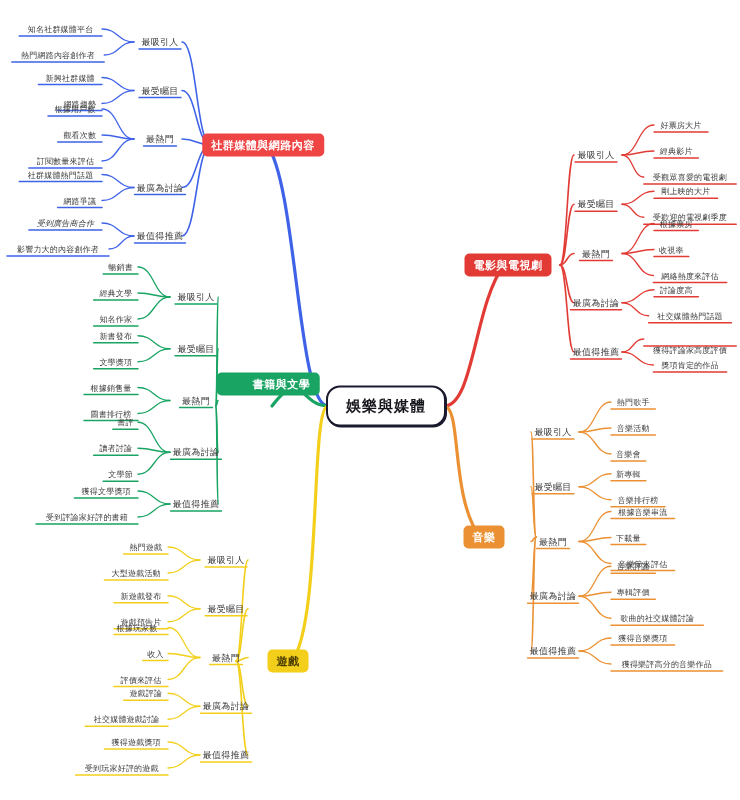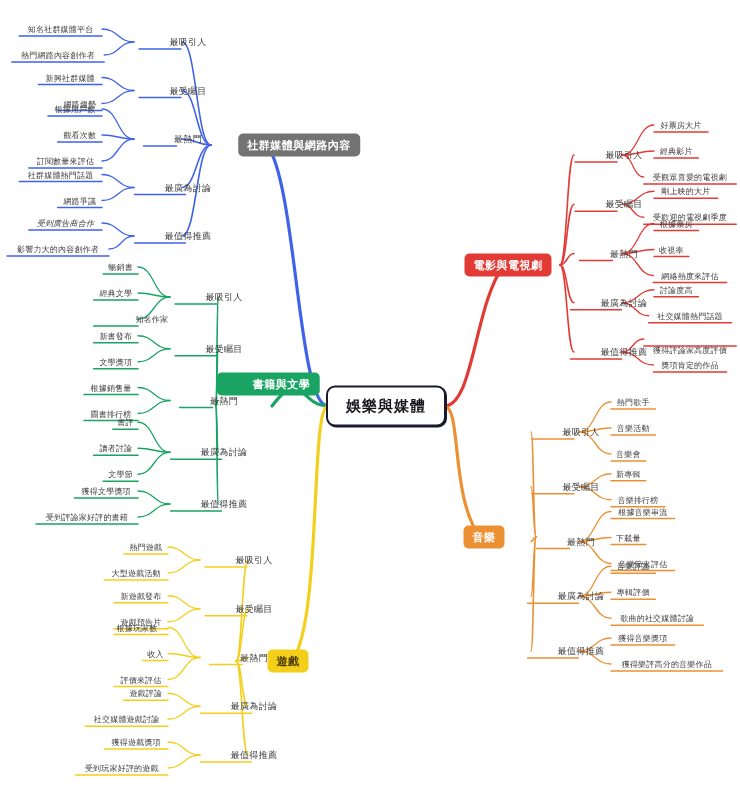--- a/index.html
+++ b/index.html
@@ -2,31 +2,31 @@
 <html><head>
 <meta charset="utf-8">
 <style>
   html,body{margin:0;padding:0;background:#ffffff;}
   body{width:740px;height:800px;overflow:hidden;
        font-family:"DejaVu Sans","Liberation Sans",sans-serif;}
   #map{position:relative;width:740px;height:800px;}
   svg.links{position:absolute;left:0;top:0;width:740px;height:800px;}
   .node{position:absolute;transform:translate(-50%,-50%);white-space:nowrap;}
   .root{
-    border:2px solid #1b1b2f;border-radius:9px;background:#ffffff;
+    border:2px solid #1b1b2f;border-radius:14px;background:#ffffff;
     padding:9px 18px;font-size:15px;font-weight:bold;color:#16161d;
     letter-spacing:1px;box-shadow:1px 1px 0 #1b1b2f;
   }
   .branch{
     border-radius:5px;padding:4px 9px;font-size:11px;font-weight:bold;
     color:#ffffff;letter-spacing:.5px;
   }
-  .lvl2{font-size:9px;color:#3a3a3a;letter-spacing:.3px;margin-left:28px;}
+  .lvl2{font-size:9px;color:#3a3a3a;letter-spacing:.3px;}
   .leaf{font-size:8px;color:#3a3a3a;letter-spacing:.2px;}
-  .b-blue{background:#737373;margin-left:36px;}
+  .b-blue{background:#ef4444;}
   .b-red{background:#e23b35;}
   .b-green{background:#19a463;}
   .b-yellow{background:#f3cf1b;color:#4a3c00;}
   .b-orange{background:#eb9134;}
 </style>
 </head>
 <body>
 
 <div id="map">
   <svg class="links" viewBox="0 0 740 800">
@@ -238,21 +238,21 @@
       <div class="node lvl2" style="left: 596px; top: 302.75px;">最廣為討論</div>
       <div class="node leaf" style="left: 676.2px; top: 289.75px;">討論度高</div>
       <div class="node leaf" style="left: 690px; top: 315.75px;">社交媒體熱門話題</div>
       <div class="node lvl2" style="left: 596px; top: 352px;">最值得推薦</div>
       <div class="node leaf" style="left: 690px; top: 350px;">獲得評論家高度評價</div>
       <div class="node leaf" style="left: 690px; top: 365px;">獎項肯定的作品</div>
       <div class="node branch b-green" style="left: 268px; top: 384px; padding-left: 36px;">書籍與文學</div>
       <div class="node lvl2" style="left: 196px; top: 297px;">最吸引人</div>
       <div class="node leaf" style="left: 120.6px; top: 267px;">暢銷書</div>
       <div class="node leaf" style="left: 115.8px; top: 293px;">經典文學</div>
-      <div class="node leaf" style="left: 115.8px; top: 319px; margin-left: 36px;">知名作家</div>
+      <div class="node leaf" style="left: 115.8px; top: 319px;">知名作家</div>
       <div class="node lvl2" style="left: 196px; top: 348.75px;">最受矚目</div>
       <div class="node leaf" style="left: 115.8px; top: 335.75px;">新書發布</div>
       <div class="node leaf" style="left: 115.8px; top: 361.75px;">文學獎項</div>
       <div class="node lvl2" style="left: 196px; top: 400.5px;">最熱門</div>
       <div class="node leaf" style="left: 111px; top: 387.5px;">根據銷售量</div>
       <div class="node leaf" style="left: 111px; top: 413.5px;">圖書排行榜</div>
       <div class="node lvl2" style="left: 196px; top: 452.25px;">最廣為討論</div>
       <div class="node leaf" style="left: 125.4px; top: 422.25px;">書評</div>
       <div class="node leaf" style="left: 115.8px; top: 448.25px; text-align: right;">讀者討論</div>
       <div class="node leaf" style="left: 120.6px; top: 474.25px;">文學節</div>

